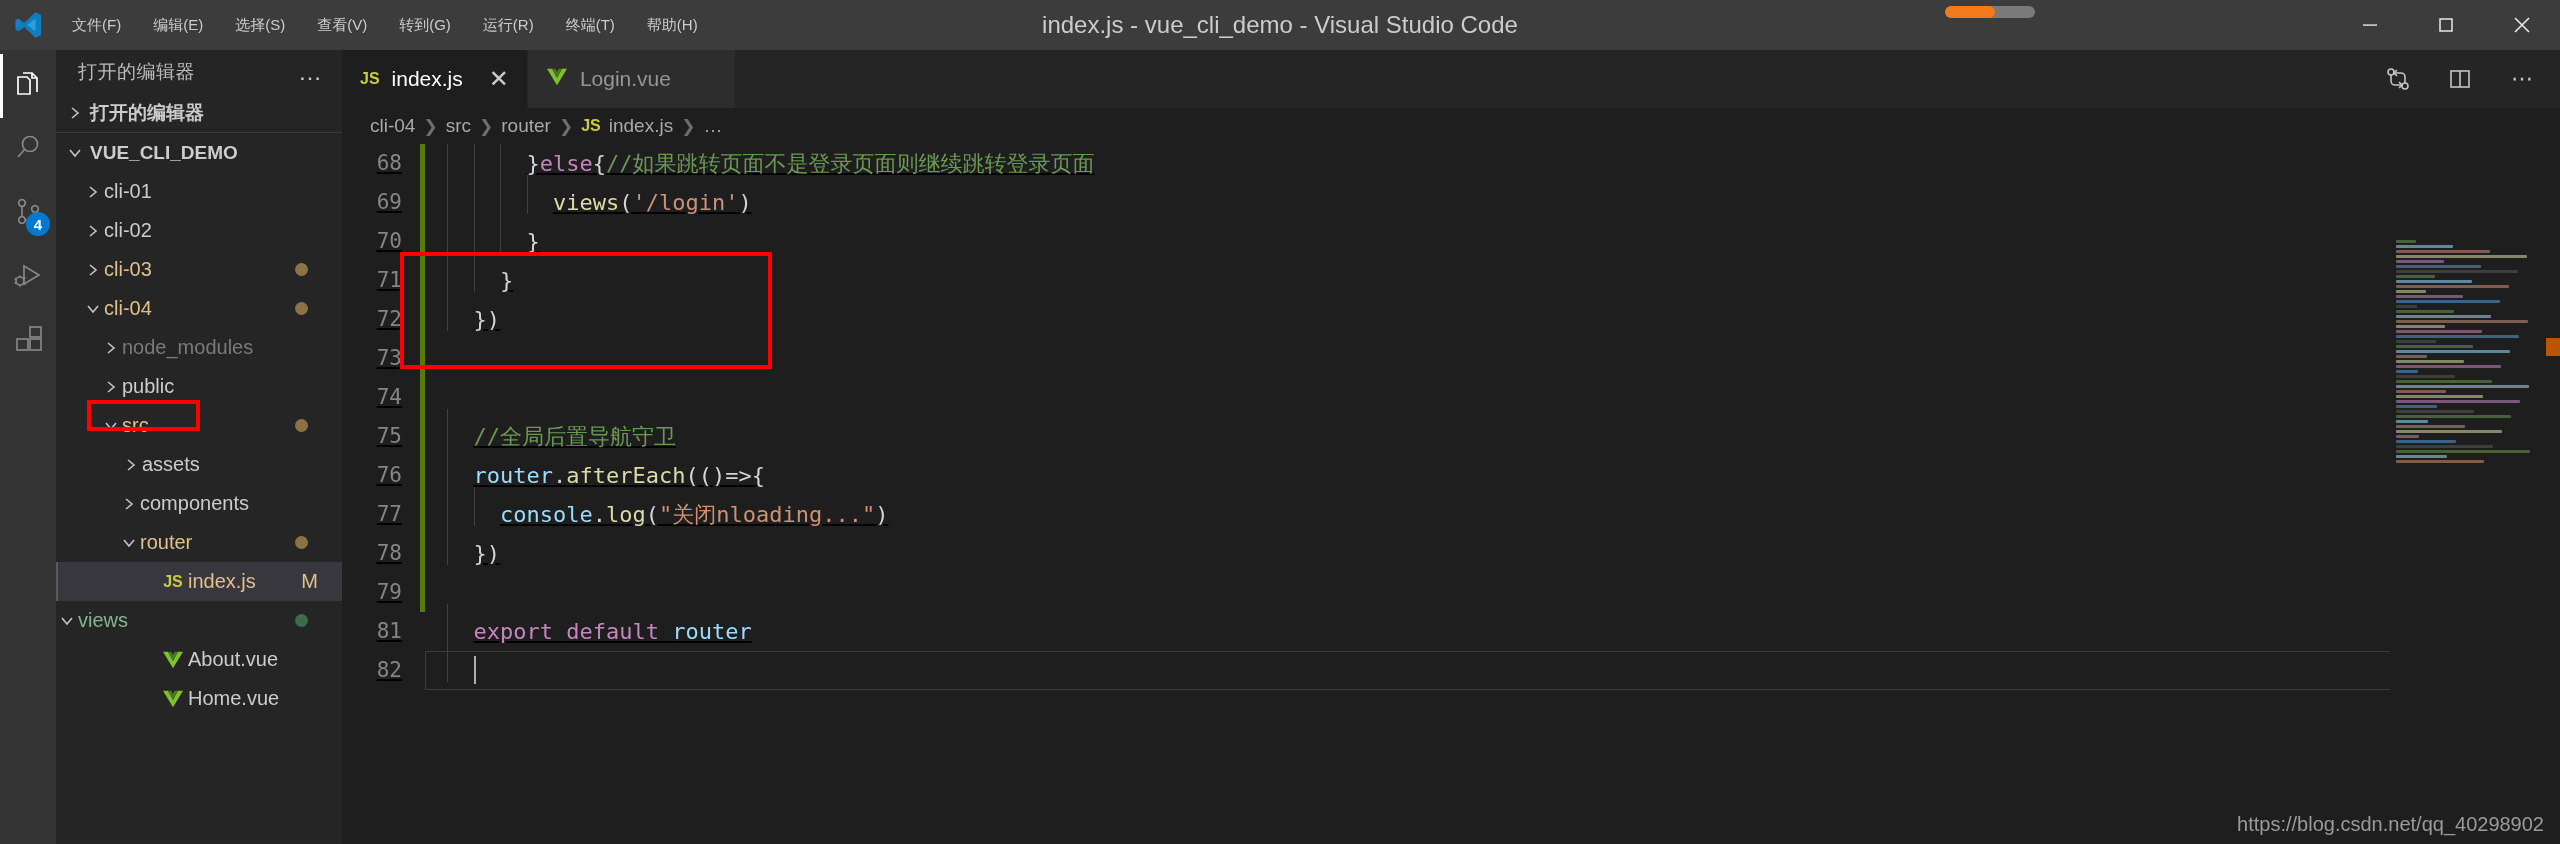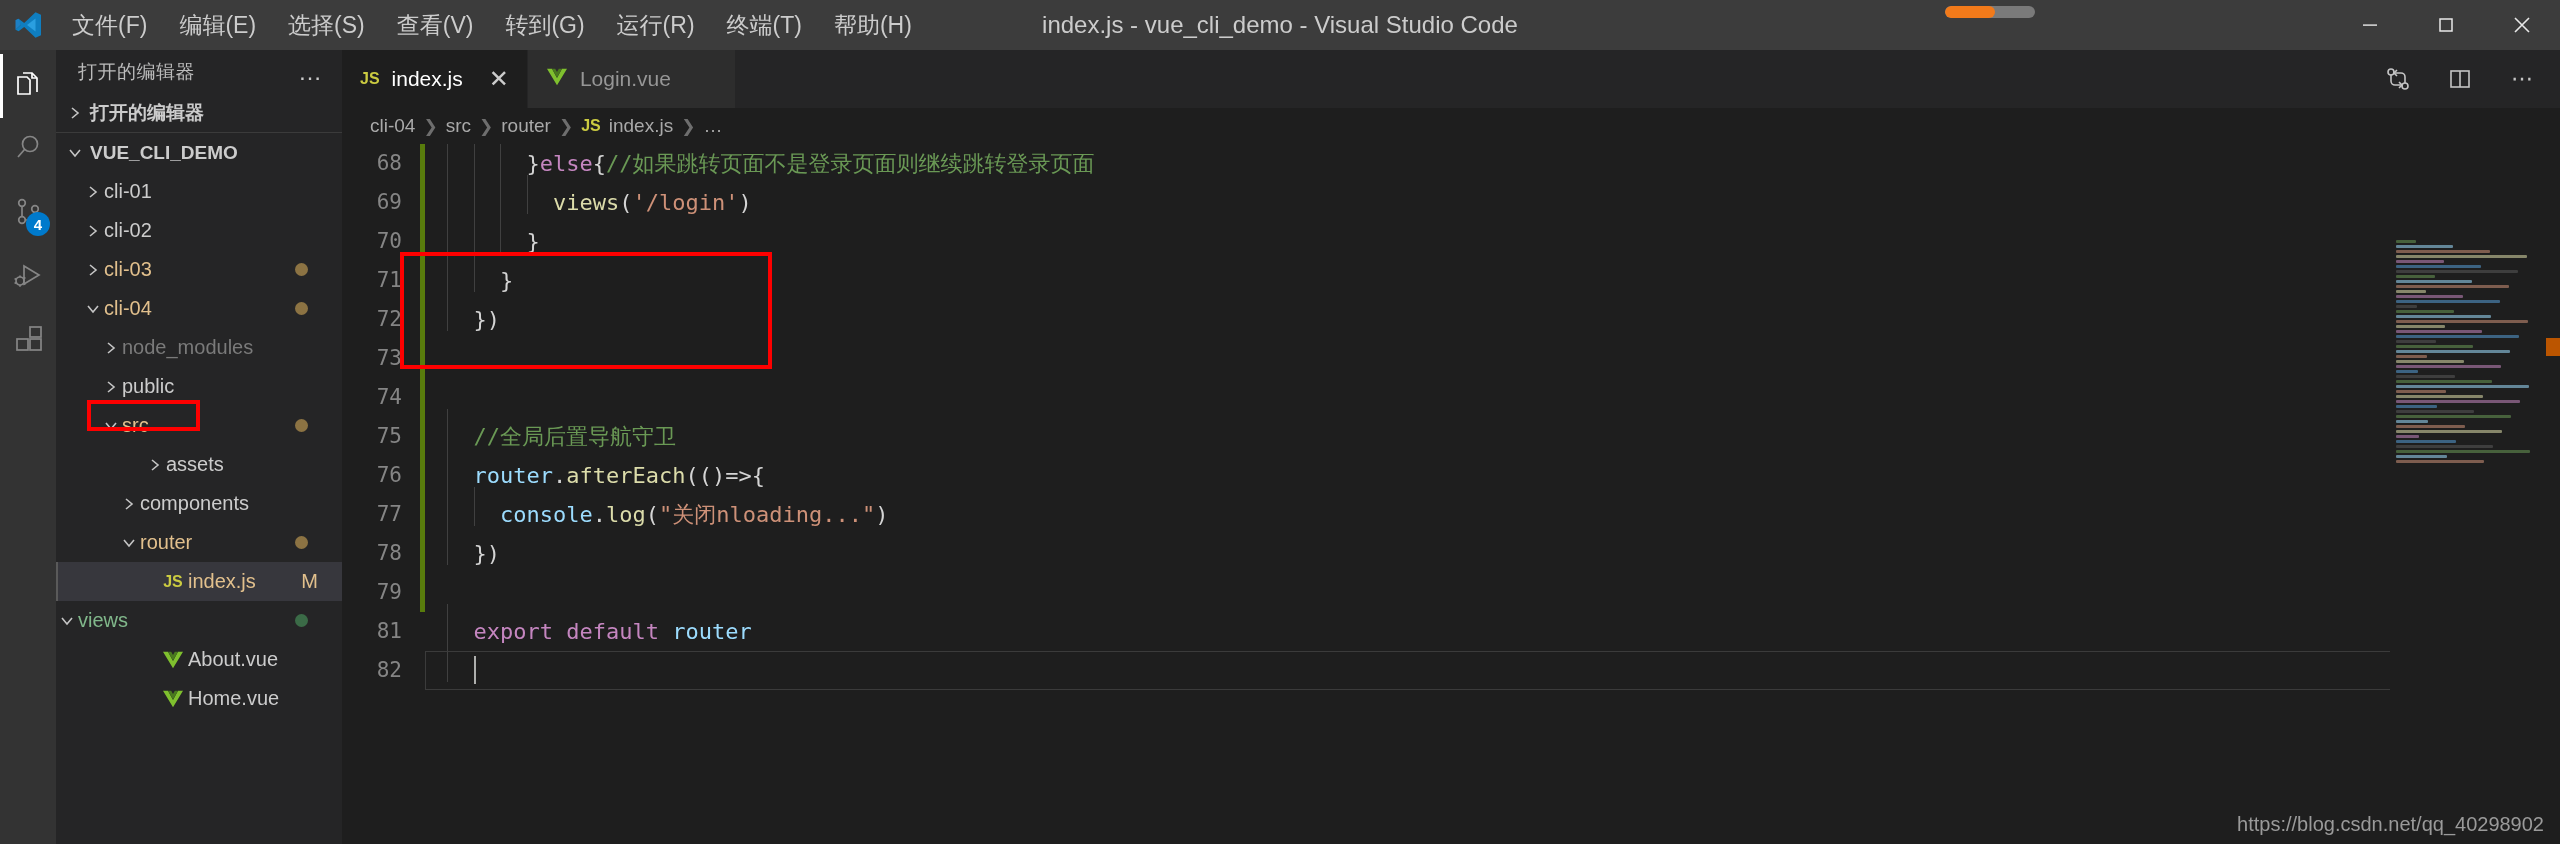--- a/index.html
+++ b/index.html
@@ -14,21 +14,21 @@
   
   .titlebar {
     height: 50px; flex: 0 0 50px;
     background: #3c3c3c;
     display: flex; align-items: center;
     position: relative;
   }
   .vscode-logo { width: 56px; height: 50px; display: flex; align-items: center; justify-content: center; }
   .menubar { display: flex; align-items: center; height: 50px; }
   .menu-item {
-    color: #cccccc; font-size: 23px; padding: 0 16px; line-height: 50px;
+    color: #cccccc; font-size: 15px; padding: 0 16px; line-height: 50px;
     white-space: nowrap; cursor: default;
   }
   .win-title {
     position: absolute; left: 0; right: 0; top: 0; height: 50px;
     line-height: 50px; text-align: center; color: #cccccc;
     font-size: 24px; pointer-events: none;
   }
   .progress-pill {
     position: absolute; left: 1945px; top: 6px;
     width: 90px; height: 12px; border-radius: 6px; background: #7a7a7a;
@@ -127,21 +127,21 @@
   .bc-sep { color: #6e6e6e; font-size: 17px; }
   .bc-item { display: flex; align-items: center; gap: 8px; }
 
   
   .code-wrap { flex: 1 1 auto; position: relative; overflow: hidden; }
   .code {
     position: absolute; inset: 0;
     font-family: "DejaVu Sans Mono", "Liberation Mono", monospace;
     font-size: 22px; line-height: 39px;
   }
-  .cline { display: flex; align-items: stretch; height: 39px; position: relative; }
+  .cline { display: flex; align-items: stretch; height: 39px; position: relative; text-decoration: underline; }
   .gut {
     width: 78px; flex: 0 0 78px; text-align: right; padding-right: 18px;
     color: #858585; font-size: 21px; line-height: 39px;
   }
   .gitbar { width: 5px; flex: 0 0 5px; }
   .gitbar.on { background: #587c0c; }
   .ctext { padding-left: 22px; color: #d4d4d4; white-space: pre; line-height: 39px; }
   .cline.current .ctext-box { position: absolute; left: 83px; right: 160px; top:0; bottom:0; border: 1px solid #3b3b3b; pointer-events:none; }
   .ind { display: inline-block; position: relative; }
   .ind::before { content:""; position:absolute; left:0; top:-8px; height:39px; border-left:1px solid #404040; }
@@ -361,21 +361,21 @@
           </div>
           <div class="row" style="padding-left: 44px;">
             <span class="tw">
               <svg width="18" height="18" viewBox="0 0 18 18" fill="none" stroke="currentColor" stroke-width="1.6">
                 <path d="M4 6 L9 12 L14 6"></path>
               </svg>
             </span>
             <span class="lbl c-mod">src</span>
             <span class="dot" style="background: rgb(140, 115, 67);"></span>
           </div>
-          <div class="row" style="padding-left: 80px; margin-left: 8px;">
+          <div class="row" style="padding-left: 64px;">
             <span class="tw">
               <svg width="18" height="18" viewBox="0 0 18 18" fill="none" stroke="currentColor" stroke-width="1.6">
                 <path d="M6 4 L12 9 L6 14"></path>
               </svg>
             </span>
             <span class="lbl c-norm">assets</span>
           </div>
           <div class="row" style="padding-left: 62px;">
             <span class="tw">
               <svg width="18" height="18" viewBox="0 0 18 18" fill="none" stroke="currentColor" stroke-width="1.6">

